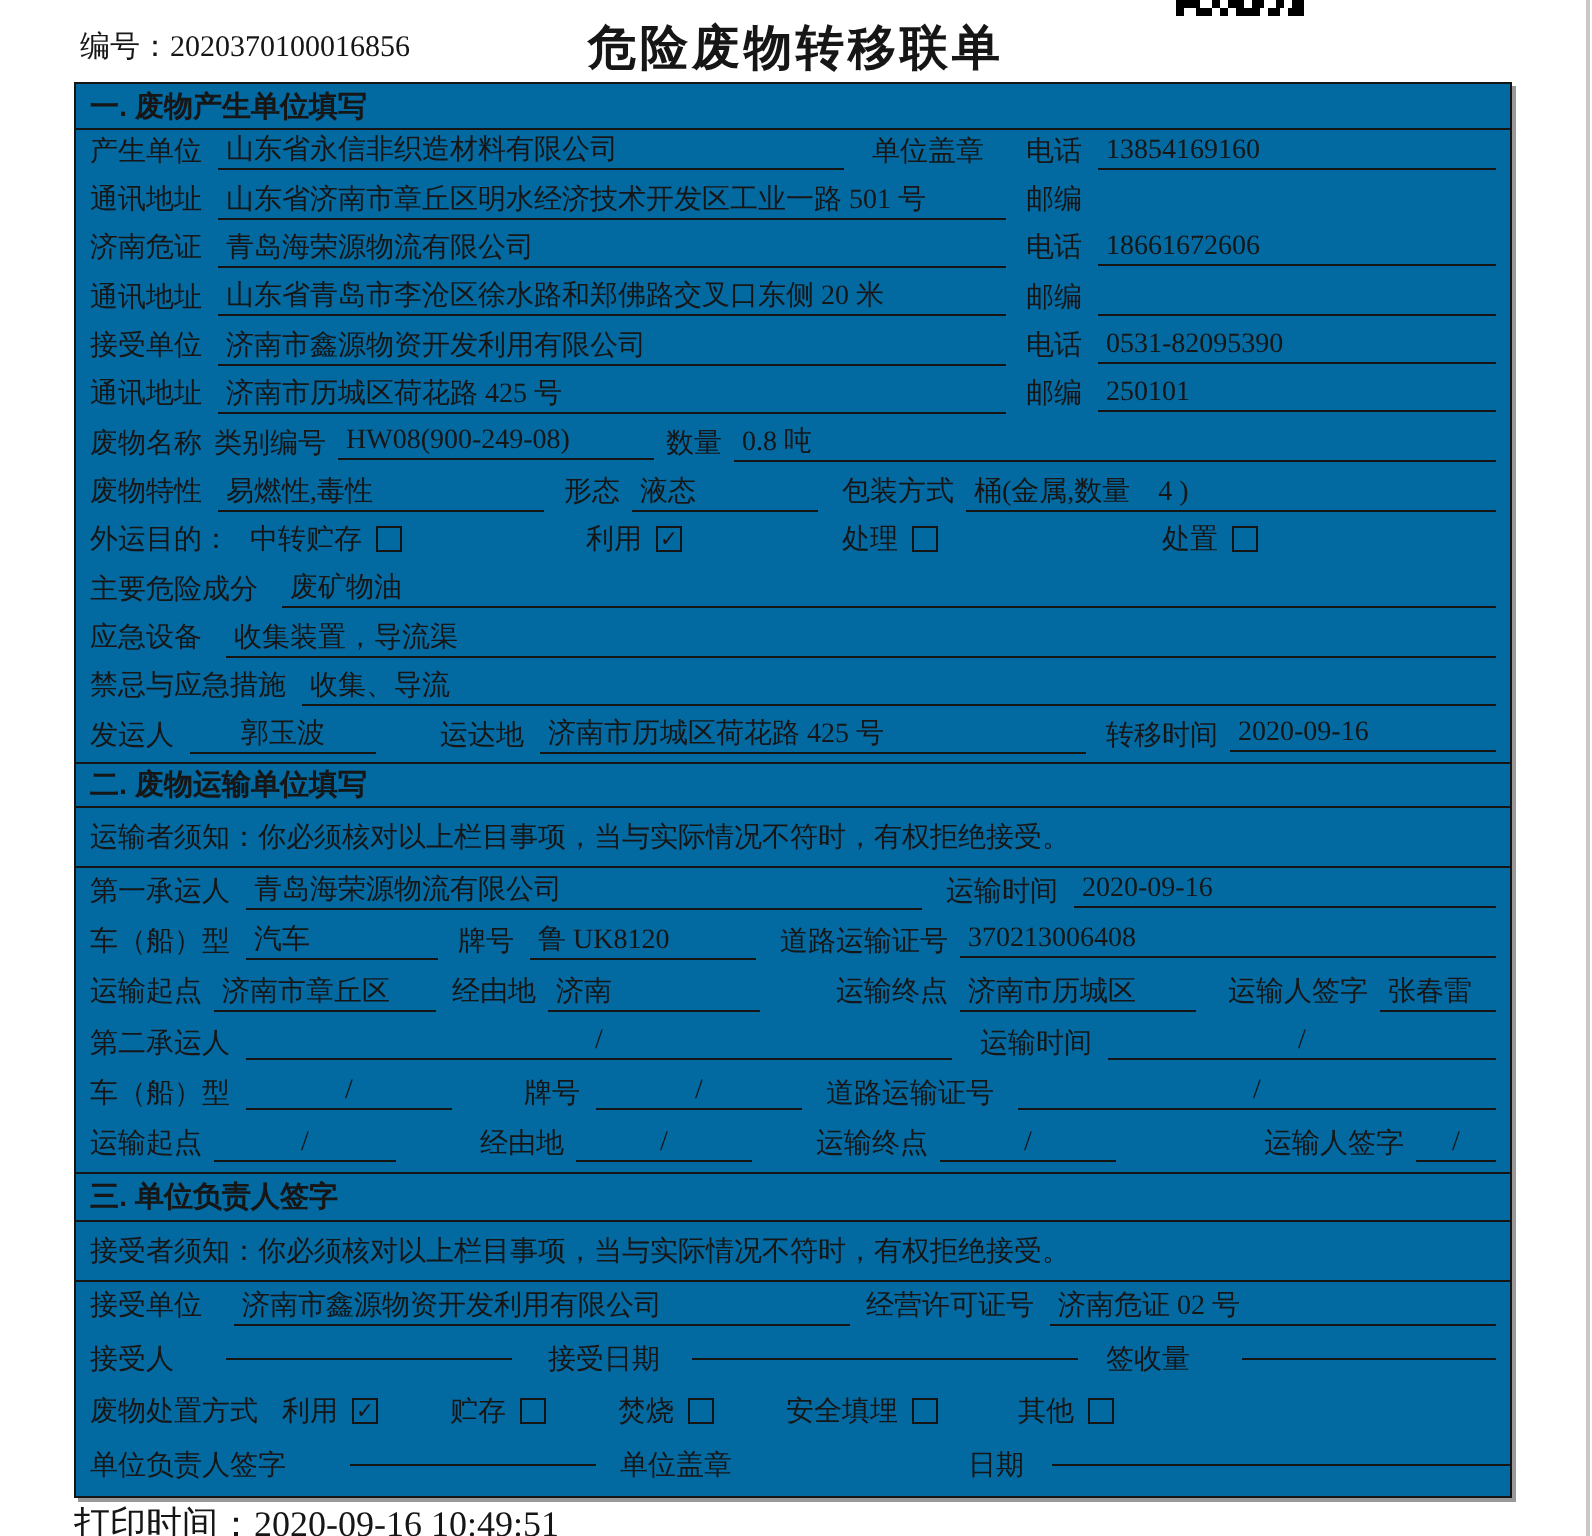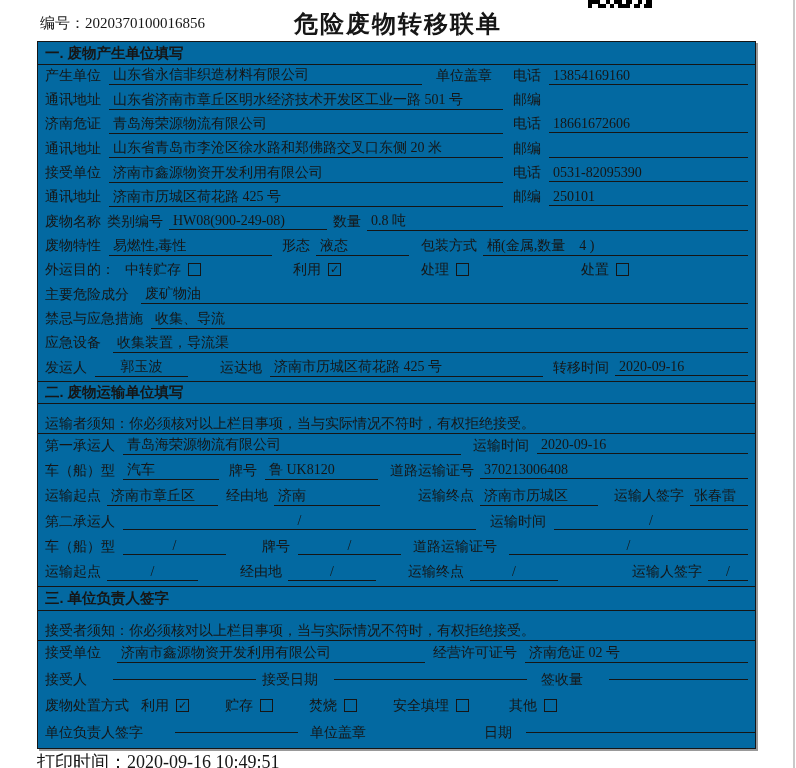--- a/index.html
+++ b/index.html
@@ -20,21 +20,21 @@
     position:absolute;left:37px;top:41px;width:719px;height:708px;box-sizing:border-box;
     border:1.6px solid #151515;box-shadow:2px 2px 0 #999;background:#0369a1;overflow:hidden;
   }
   .sec-title{
     font-family:"Liberation Sans","DejaVu Sans",sans-serif;font-weight:bold;font-size:14.5px;
     height:23px;box-sizing:border-box;display:flex;align-items:center;
     padding:0 7px;border-bottom:1.2px solid #151515;
   }
   .sec-title.h3{height:25px}
   .bt{border-top:1.2px solid #151515}
-  .notice{height:30px;box-sizing:border-box;display:flex;align-items:flex-end;
+  .notice{height:30px;box-sizing:border-box;display:flex;align-items:center;
     padding:0 7px;border-bottom:1.2px solid #151515;white-space:nowrap}
   .row{display:flex;align-items:center;padding:0 7px 3px 7px;box-sizing:border-box}
   .sec1 .row{height:24.35px}
   .sec2 .row{height:25.3px}
   .sec3 .row{height:26.5px}
   .lbl{white-space:nowrap;flex:0 0 auto}
   .u{border-bottom:1px solid #151515;white-space:nowrap;padding:0 4px;overflow:hidden;flex:0 0 auto}
   .fill{flex:1 1 auto}
   .ctr{text-align:center}
   .rcol{flex:0 0 245px;margin-left:auto;padding-left:10px;box-sizing:border-box;display:flex;align-items:flex-end}
@@ -42,21 +42,21 @@
   .rcol .u{flex:1 1 auto}
   .cb{width:13px;height:13px;border:1px solid #151515;box-sizing:border-box;flex:0 0 auto;
       margin-left:7px;margin-bottom:2px;display:flex;align-items:center;justify-content:center}
   .ck{font-family:"DejaVu Sans",sans-serif;font-size:11px;font-weight:bold;line-height:11px}
   .print-time{position:absolute;left:37px;top:750px;font-size:18px;white-space:nowrap}
   .w80{width:80px}.w83{width:83px}.w85{width:85px}.w88{width:88px}.w95{width:95px}
   .w98{width:98px}.w103{width:103px}.w105{width:105px}.w110{width:110px}.w115{width:115px}
   .w135{width:135px}.w150{width:150px}.w155{width:155px}.w185{width:185px}.w220{width:220px}
   .w225{width:225px}.w265{width:265px}.w300{width:300px}.w305{width:305px}.w330{width:330px}.w345{width:345px}
   .ml6{margin-left:6px}.ml8{margin-left:8px}.ml10{margin-left:10px}.ml12{margin-left:12px}
-  .ml14{margin-left:14px}.ml16{margin-left:16px}.ml18{margin-left:6px}.ml20{margin-left:32px}
+  .ml14{margin-left:14px}.ml16{margin-left:16px}.ml18{margin-left:18px}.ml20{margin-left:32px}
   .ml26{margin-left:26px}.ml32{margin-left:32px}.ml36{margin-left:36px}.ml38{margin-left:38px}
   .ml40{margin-left:40px}.ml42{margin-left:42px}.ml74{margin-left:74px}.ml80{margin-left:80px}
   .ml92{margin-left:92px}.ml112{margin-left:112px}.ml118{margin-left:118px}
 </style>
 </head>
 <body>
 
 <div class="serial"><span>编号：</span><span>2020370100016856</span></div>
 
 <div class="doc-title">危险废物转移联单</div>
@@ -173,27 +173,27 @@
           <span class="ck"></span>
         </span>
     </div>
 
     <div class="row">
       <span class="lbl">主要危险成分</span>
       <span class="u fill ml12">废矿物油</span>
     </div>
 
     <div class="row">
+      <span class="lbl">应急设备</span>
+      <span class="u fill ml12">收集装置，导流渠</span>
+    </div>
+
+    <div class="row">
       <span class="lbl">禁忌与应急措施</span>
       <span class="u fill ml8">收集、导流</span>
-    </div>
-
-    <div class="row">
-      <span class="lbl">应急设备</span>
-      <span class="u fill ml12">收集装置，导流渠</span>
     </div>
 
     <div class="row">
       <span class="lbl">发运人</span>
       <span class="u w85 ml8 ctr">郭玉波</span>
       <span class="lbl ml20">运达地</span>
       <span class="u w265 ml8">济南市历城区荷花路 425 号</span>
       <span class="lbl ml10">转移时间</span>
       <span class="u fill ml6">2020-09-16</span>
     </div>

